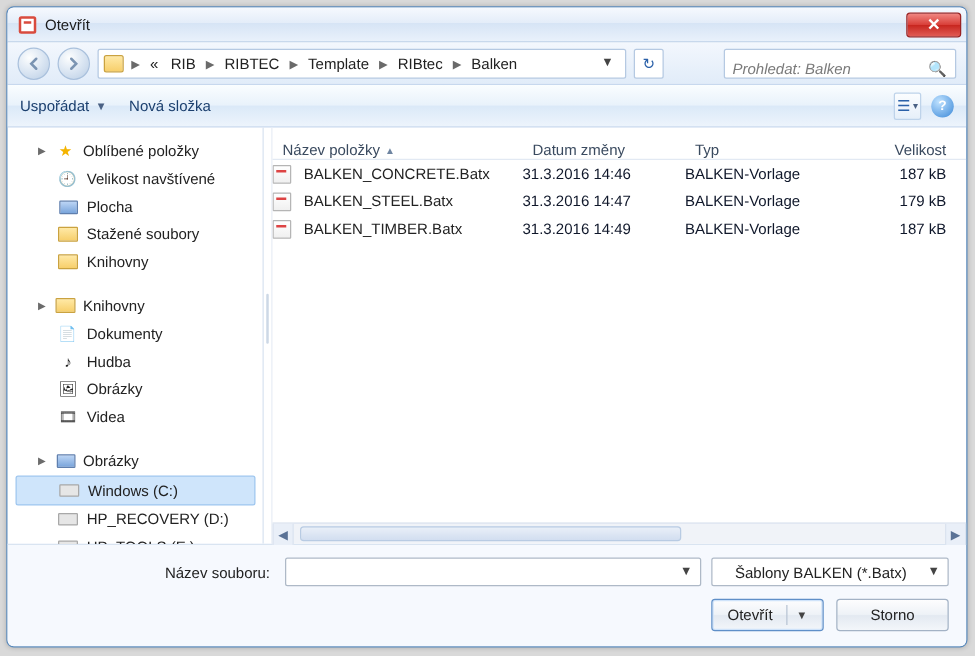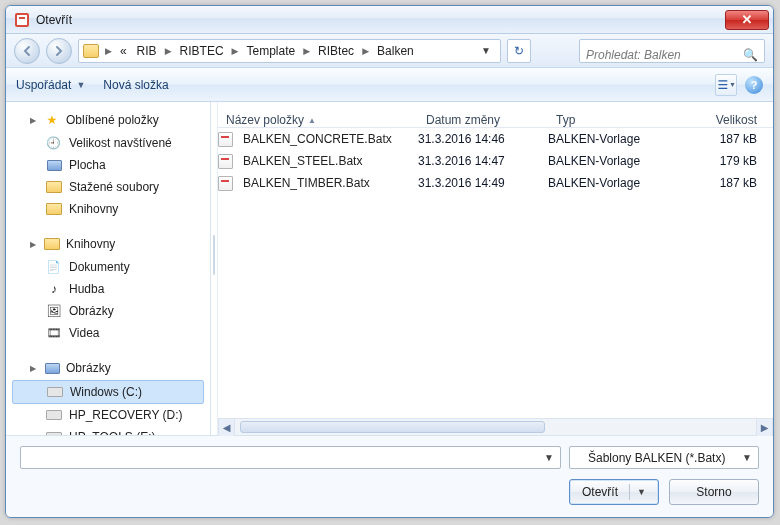--- a/index.html
+++ b/index.html
@@ -302,20 +302,21 @@
       <div class="hscroll">
         <div class="arr l">◀</div>
         <div class="thumb"></div>
         <div class="arr r">▶</div>
       </div>
     </div>
   </div>
 
   <div class="bottom">
     <div class="form-row">
+      <div class="form-label">Název souboru:</div>
       <div class="combo fname">
         <span></span>
         <span class="dd">▼</span>
       </div>
       <div class="combo ftype">
         <span>Šablony BALKEN (*.Batx)</span>
         <span class="dd">▼</span>
       </div>
     </div>
     <div class="btn-row">

